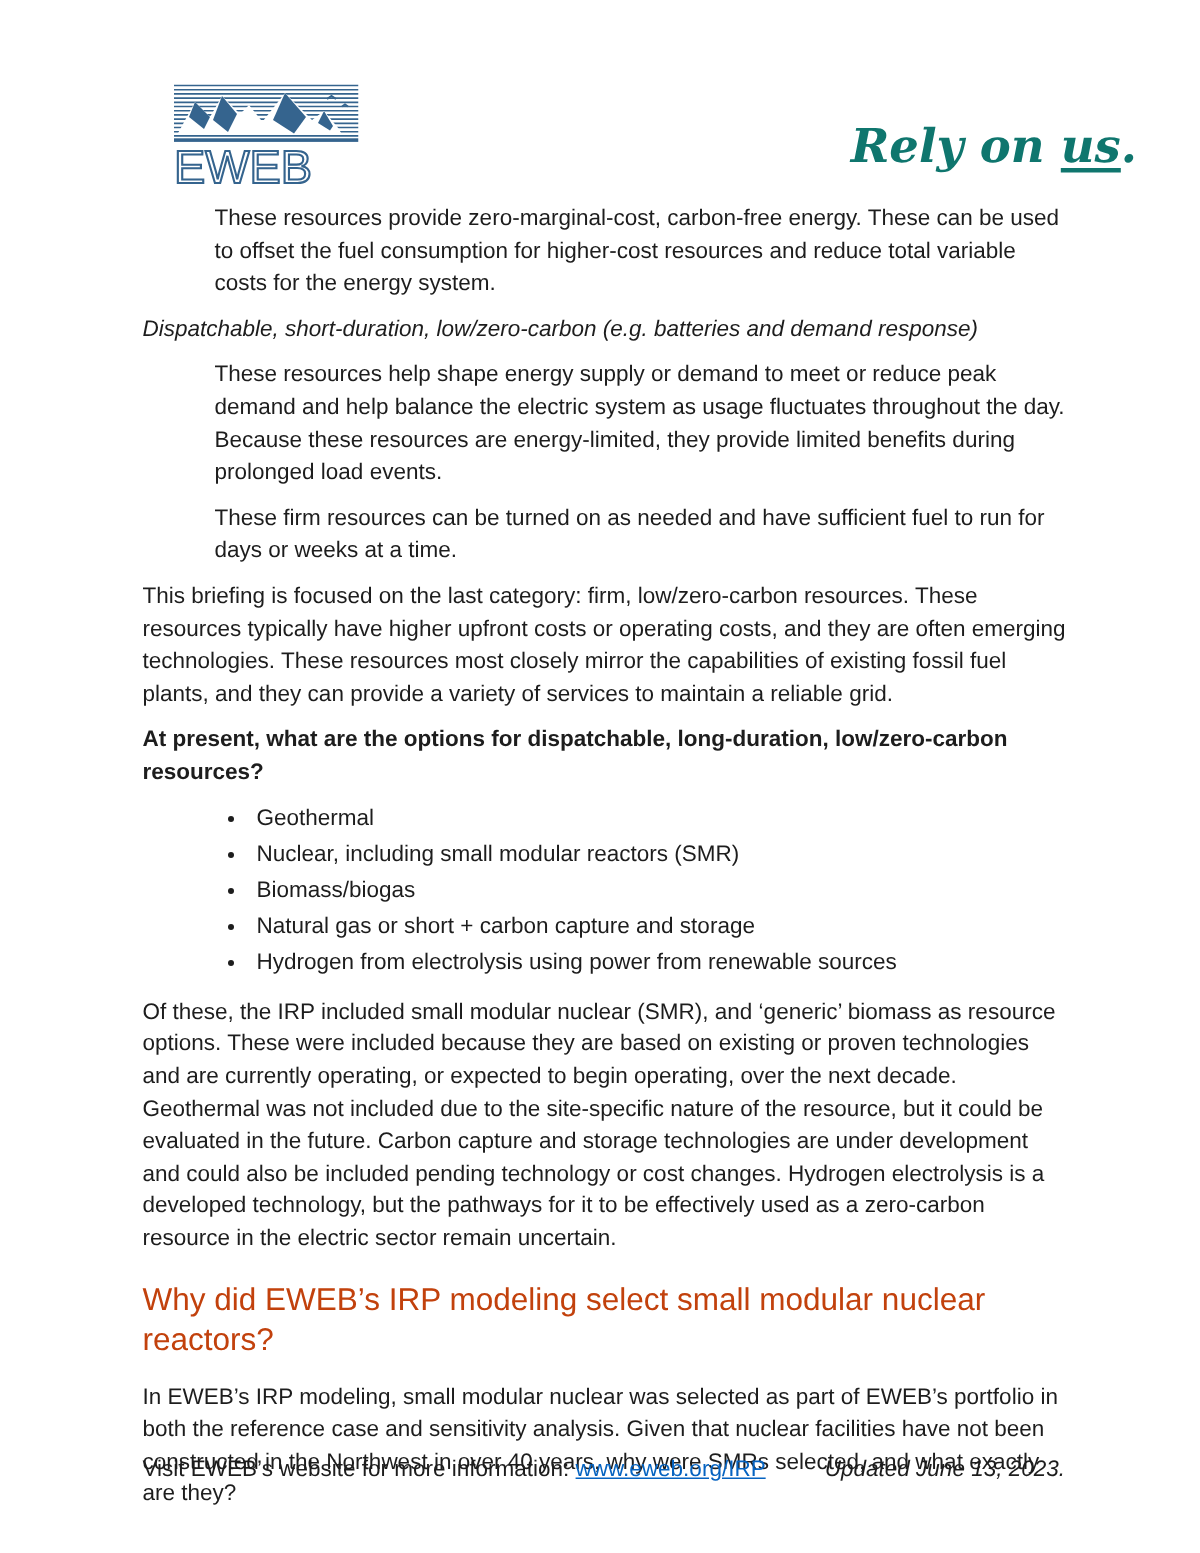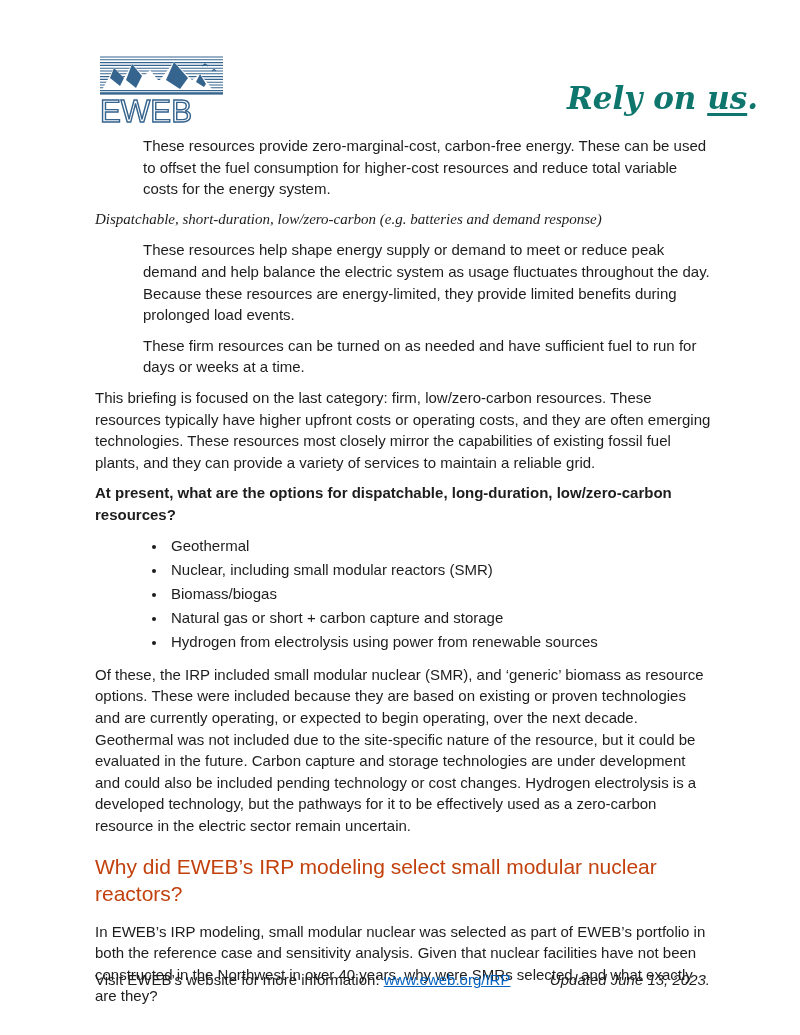--- a/index.html
+++ b/index.html
@@ -9,21 +9,21 @@
     height: 1035px;
     position: relative;
     font-family: "Liberation Sans", sans-serif;
     color: #1d1d1d;
     overflow: hidden;
   }
 
   
   .logo-block {
     position: absolute;
-    left: 100px;
+    left: 116px;
     top: 56px;
     width: 123px;
   }
   .logo-art { display: block; }
   .logo-wordmark { display: block; margin-top: 1px; }
 
   .tagline {
     position: absolute;
     top: 80px;
     right: 42px;
@@ -45,21 +45,20 @@
     width: 617px;
     font-size: 15px;
     line-height: 21.6px;
   }
   .content p { margin-bottom: 9px; }
   .indent-p { margin-left: 48px; }
   .italic-h {
     font-style: italic;
     margin-bottom: 9px;
     margin-top: 4px;
-    font-family: Liberation Serif, serif;
   }
   .bold-p { font-weight: bold; margin-top: 4px; }
   ul.bullets {
     list-style: disc;
     margin: 2px 0 11px 0;
     padding-left: 72px;
   }
   ul.bullets li { margin-bottom: 2.6px; padding-left: 4px; }
   ul.bullets li::marker { font-size: 13px; }
   .section-h {

